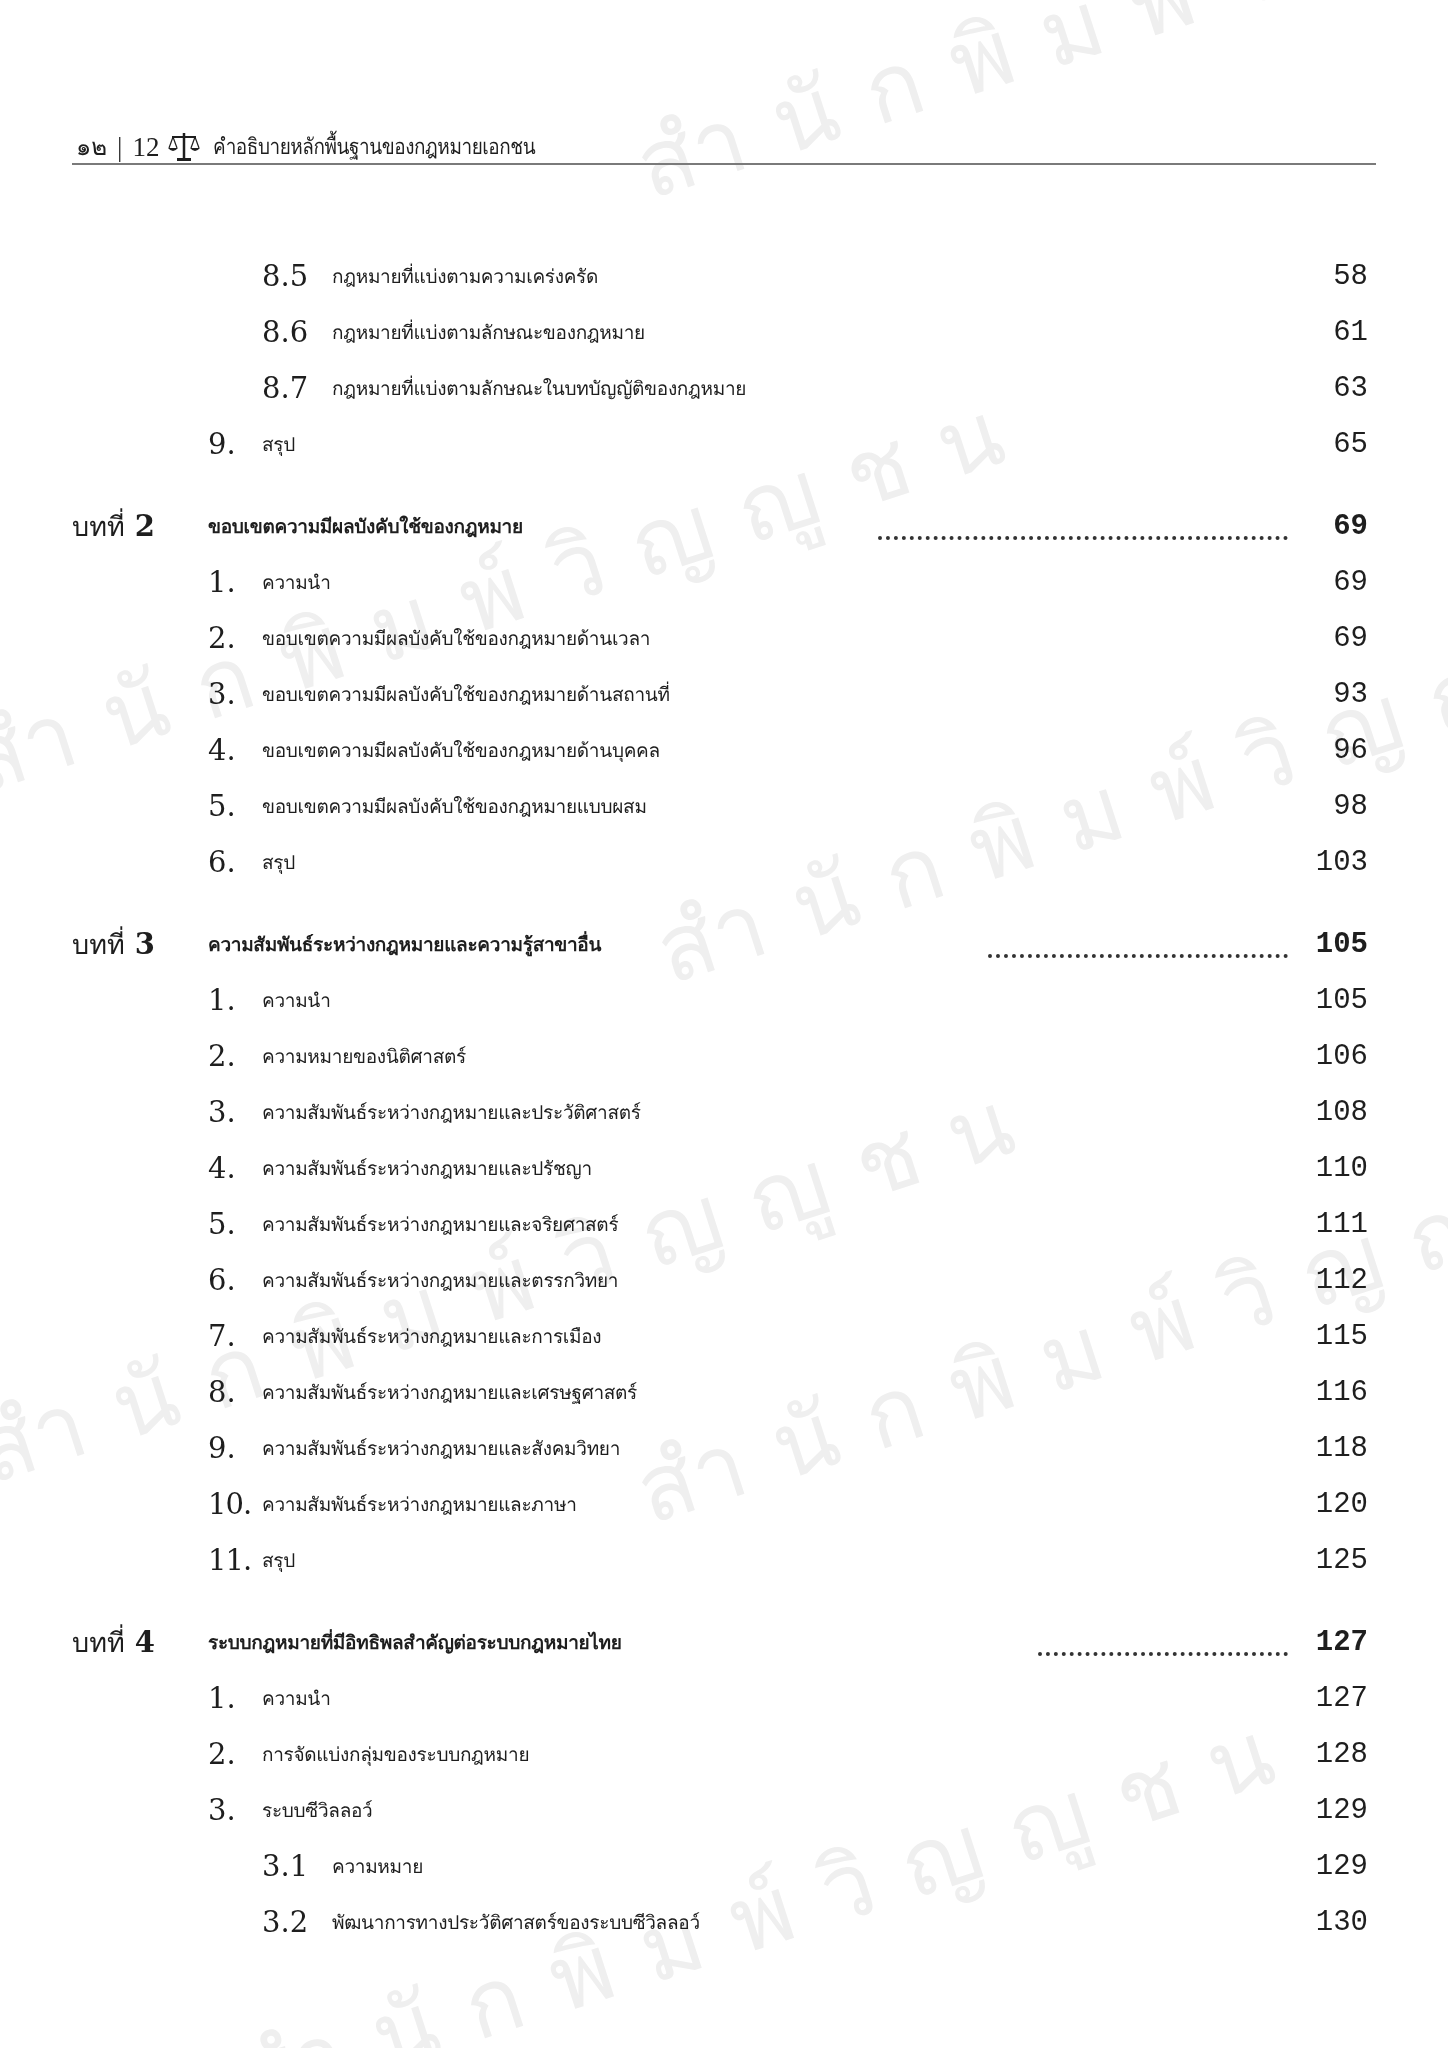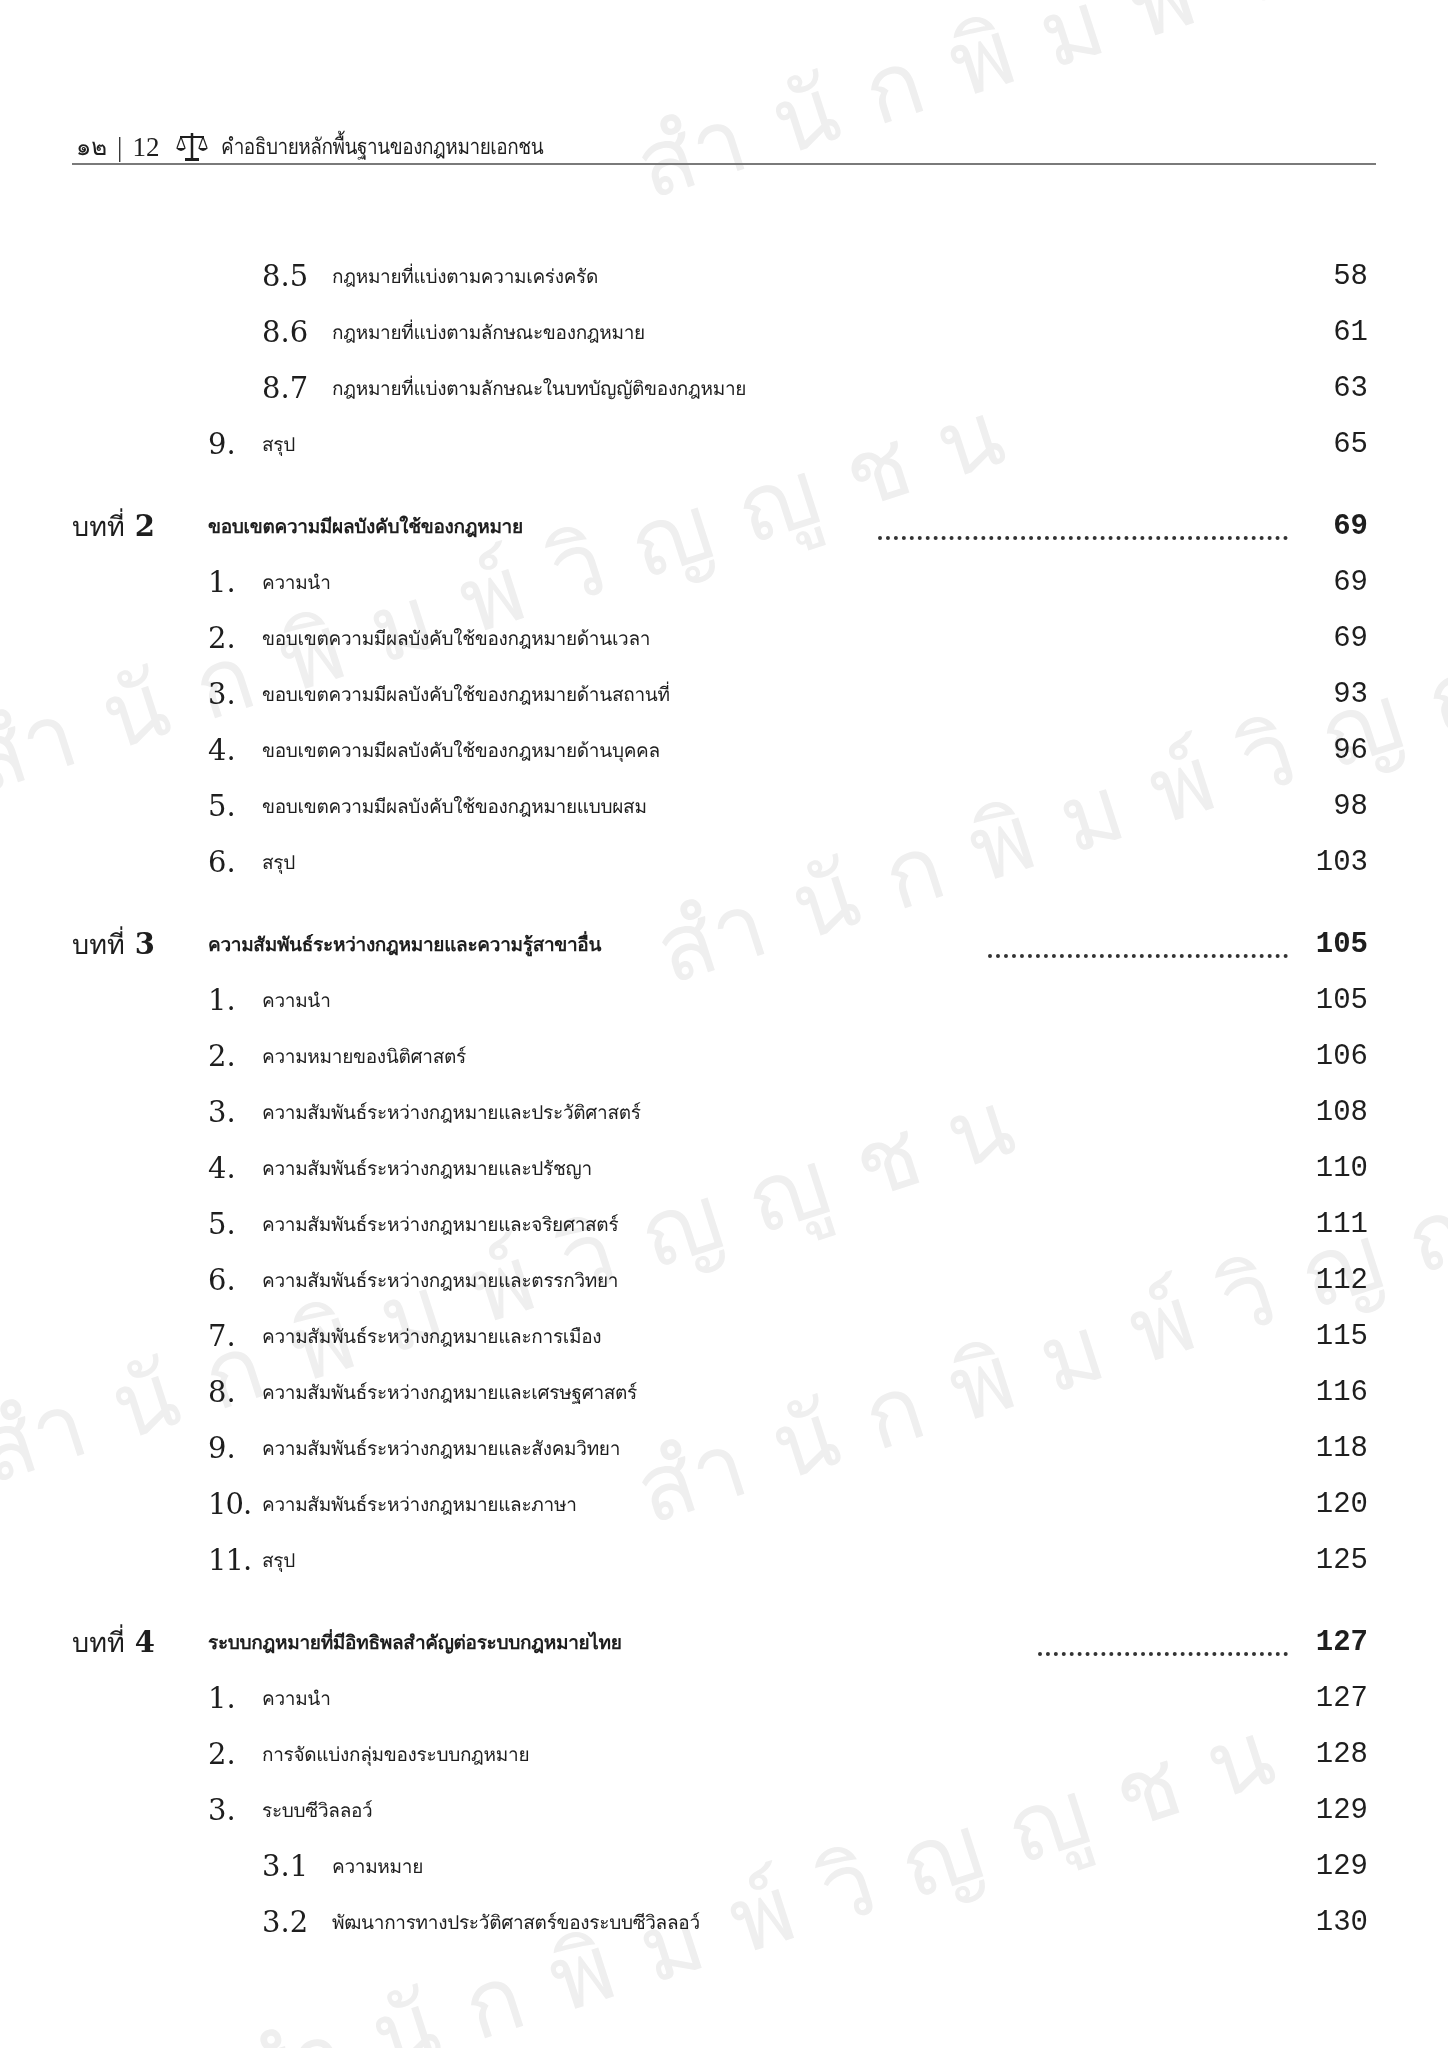--- a/index.html
+++ b/index.html
@@ -48,21 +48,21 @@
     height: 36px;
     display: flex;
     align-items: flex-end;
     font-family: "Liberation Serif", serif;
     font-size: 27px;
     line-height: 34px;
     z-index: 1;
   }
   .running-header .thai-num { font-family: "DejaVu Sans", sans-serif; font-size: 24px; margin-right: 6px; }
   .running-header .sep { margin: 0 10px 0 4px; color: #333; }
-  .running-header .num { margin-right: 16px; }
+  .running-header .num { margin-right: 8px; }
   .running-header .scale-icon { width: 34px; height: 34px; margin-right: 12px; }
   .running-header .title {
     font-family: "DejaVu Sans", sans-serif;
     font-size: 22px;
     letter-spacing: -0.5px;
     transform: scaleX(0.86);
     transform-origin: left bottom;
     white-space: nowrap;
   }
   .header-rule {

